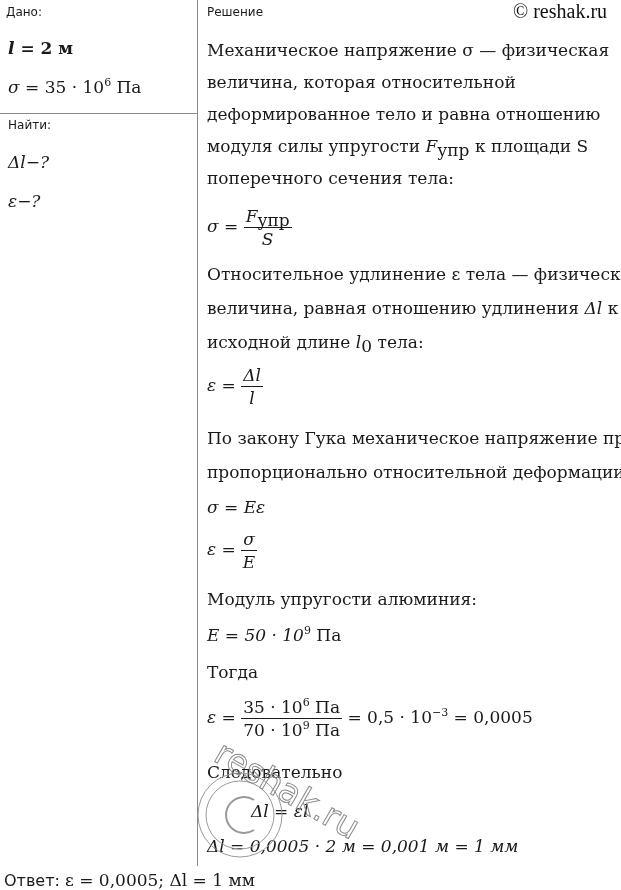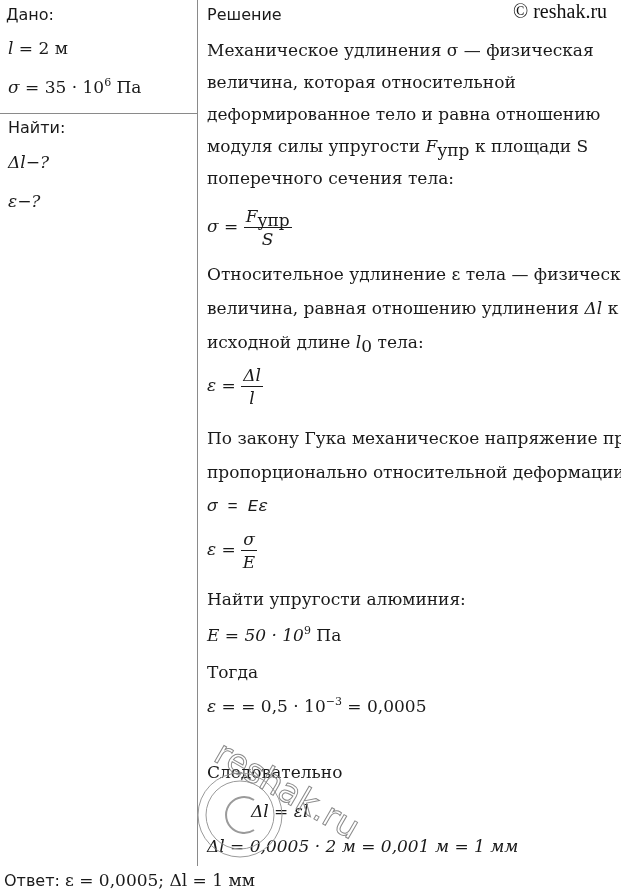--- a/index.html
+++ b/index.html
@@ -8,49 +8,49 @@
   .abs { position:absolute; white-space:nowrap; }
   .t { font-size:17px; line-height:20px; }
   .i { font-style:italic; }
   sup { font-size:11px; vertical-align:7px; line-height:0; }
   sub { font-size:17px; vertical-align:-4px; line-height:0; }
   .vline { position:absolute; left:197px; top:0; width:1px; height:866px; background:#8a8a8a; }
   .hline { position:absolute; left:0; top:113px; width:197px; height:1px; background:#8a8a8a; }
   .frac { display:inline-block; vertical-align:middle; text-align:center; }
   .frac .num { display:block; padding:0 2px; border-bottom:1px solid #1a1a1a; line-height:22px; }
   .frac .den { display:block; line-height:22px; }
-  .header-label { font-family:"DejaVu Sans", sans-serif; font-size:16px; }
+  .header-label { font-family:"DejaVu Sans", sans-serif; font-size:12px; }
   .copyright { font-family:"Liberation Serif", serif; font-size:20px; color:#111;text-align:center; }
 </style>
 </head>
 <body>
 
 <div class="vline"></div>
 <div class="hline"></div>
 
 <div class="abs header-label" style="left:6px;top:5px;">Дано:</div>
-<div class="abs t" style="left:8px;top:38px;">
+<div class="abs t" style="left:8px;top:38px;font-weight:bold;">
   <span class="i">l</span><span> = 2 м</span>
 </div>
 <div class="abs t" style="left:8px;top:77px;">
   <span class="i">σ</span><span> = 35 · 10</span><sup>6</sup><span> Па</span>
 </div>
 
 <div class="abs header-label" style="left:8px;top:118px;">Найти:</div>
 <div class="abs t" style="left:8px;top:152px;">
   <span class="i">Δl</span><span class="i">−?</span>
 </div>
 <div class="abs t" style="left:8px;top:191px;">
   <span class="i">ε</span><span class="i">−?</span>
 </div>
 
 <div class="abs header-label" style="left:207px;top:5px;">Решение</div>
 <div class="abs copyright" style="left:513px;top:0px;">© reshak.ru</div>
 
-<div class="abs t" style="left:207px;top:40px;">Механическое удлинения σ — физическая</div>
+<div class="abs t" style="left:207px;top:40px;">Механическое напряжение σ — физическая</div>
 <div class="abs t" style="left:207px;top:72px;">величина, которая относительной</div>
 <div class="abs t" style="left:207px;top:104px;">деформированное тело и равна отношению</div>
 <div class="abs t" style="left:207px;top:136px;">
   <span>модуля силы упругости </span><span class="i">F</span><sub>упр</sub><span>  к площади S</span>
 </div>
 <div class="abs t" style="left:207px;top:168px;">поперечного сечения тела:</div>
 
 <div class="abs t" style="left:207px;top:205px;">
   <span class="i">σ = </span>
   <span class="frac">
@@ -71,40 +71,44 @@
   <span class="i">ε = </span>
   <span class="frac">
     <span class="num i">Δl</span>
     <span class="den i">l</span>
   </span>
 </div>
 
 <div class="abs t" style="left:207px;top:428px;">По закону Гука механическое напряжение прямо</div>
 <div class="abs t" style="left:207px;top:462px;">пропорционально относительной деформации:</div>
 
-<div class="abs t i" style="left:207px;top:497px;font-family:Liberation Mono, monospace;">σ = Eε</div>
+<div class="abs t i" style="left:207px;top:497px;">σ = Eε</div>
 
 <div class="abs t" style="left:207px;top:528px;">
   <span class="i">ε = </span>
   <span class="frac">
     <span class="num i">σ</span>
     <span class="den i">E</span>
   </span>
 </div>
 
-<div class="abs t" style="left:207px;top:589px;">Найти упругости алюминия:</div>
+<div class="abs t" style="left:207px;top:589px;">Модуль упругости алюминия:</div>
 
 <div class="abs t" style="left:207px;top:625px;">
   <span class="i">E = 50 · 10</span><sup>9</sup><span> Па</span>
 </div>
 
 <div class="abs t" style="left:207px;top:662px;">Тогда</div>
 
 <div class="abs t" style="left:207px;top:696px;">
   <span class="i">ε = </span>
+  <span class="frac">
+    <span class="num"><span>35 · 10</span><sup>6</sup><span> Па</span></span>
+    <span class="den"><span>70 · 10</span><sup>9</sup><span> Па</span></span>
+  </span>
   <span> = 0,5 · 10</span><sup>−3</sup><span> = 0,0005</span>
 </div>
 
 <div class="abs t" style="left:207px;top:762px;">Следовательно</div>
 
 <div class="abs t i" style="left:207px;top:801px;margin-left:44px;">Δl = εl</div>
 
 <div class="abs t" style="left:207px;top:836px;font-style:italic;">Δl = 0,0005 · 2 м = 0,001 м = 1 мм</div>
 
 <div class="abs t" style="left:4px;top:870px;">

